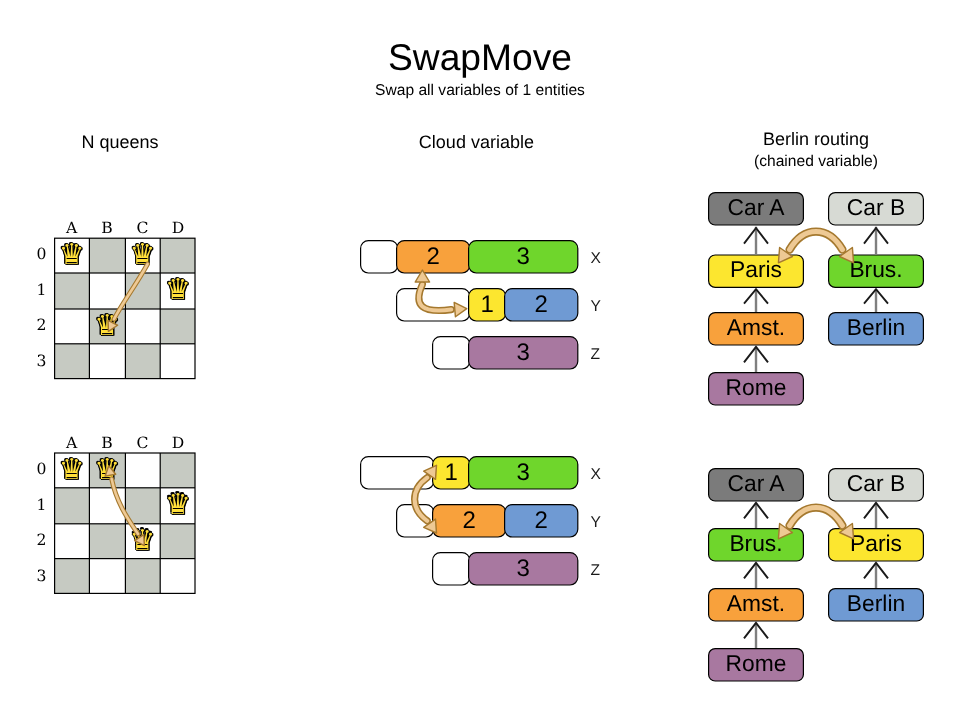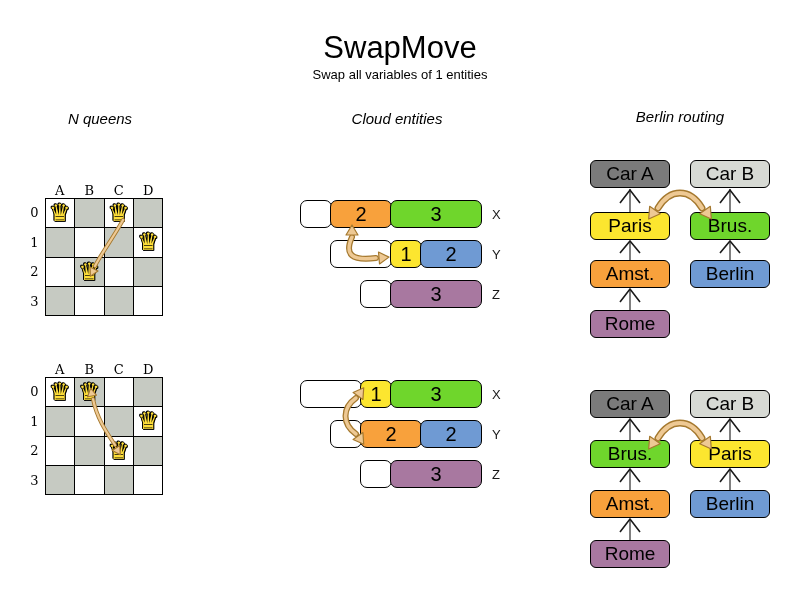--- a/index.html
+++ b/index.html
@@ -1,21 +1,21 @@
 <!DOCTYPE html>
 <html><head>
 <meta charset="utf-8">
 <style>
   html,body{margin:0;padding:0;background:#fff;}
   #app{position:relative;width:800px;height:600px;background:#fff;overflow:hidden;
        font-family:"Liberation Sans",sans-serif;color:#000;}
   .abs{position:absolute;}
   .title{left:0;right:0;top:30px;text-align:center;font-size:31px;}
   .subtitle{left:0;right:0;top:67px;text-align:center;font-size:13px;}
-  .sec-label{text-align:center;font-size:15px;font-style:italic;}
+  .sec-label{text-align:center;font-size:15px;}
   .sec-sublabel{text-align:center;font-size:13px;}
 
   
   .board{width:118px;}
   .letters{display:flex;height:14px;font-family:"DejaVu Serif",serif;font-size:13px;}
   .letters span{width:29.5px;text-align:center;line-height:14px;}
   .grid{position:relative;width:118px;height:118px;background:#000;padding:1px;box-sizing:border-box;
         display:grid;grid-template-columns:repeat(4,1fr);grid-template-rows:repeat(4,1fr);gap:1px;}
   .cell{background:#fff;}
   .cell.g{background:#c6cac2;}
@@ -46,22 +46,23 @@
 </style>
 </head>
 <body>
 
 <div id="app">
 
   <div class="abs title">SwapMove</div>
   <div class="abs subtitle">Swap all variables of 1 entities</div>
 
   <div class="abs sec-label" style="left:35px;top:110px;width:130px">N queens</div>
-  <div class="abs sec-label" style="left:317px;top:110px;width:160px">Cloud entities</div>
+  <div class="abs sec-label" style="left:317px;top:110px;width:160px">Cloud variable</div>
   <div class="abs sec-label" style="left:600px;top:108px;width:160px">Berlin routing</div>
+  <div class="abs sec-sublabel" style="left:600px;top:126px;width:160px">(chained variable)</div>
 
   <div class="abs board" style="left:45px;top:184px">
     <div class="letters">
       <span>A</span>
       <span>B</span>
       <span>C</span>
       <span>D</span>
     </div>
     <span class="rownum" style="top:14px">0</span>
     <span class="rownum" style="top:43.5px">1</span>

